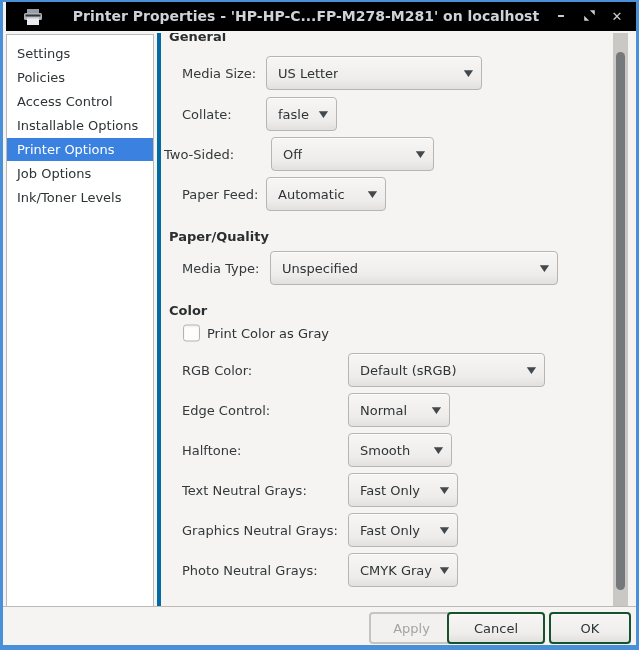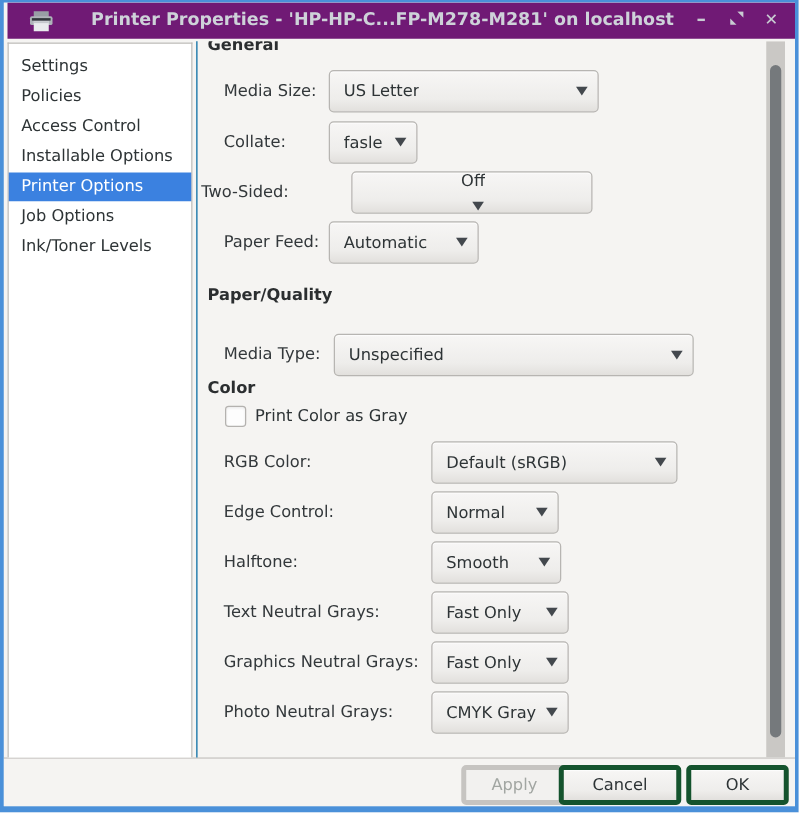--- a/index.html
+++ b/index.html
@@ -8,21 +8,21 @@
 
   .window {
     position:relative; width:639px; height:650px;
     border:2px solid #4a90d9; border-left-width:3px; border-right-width:3px; border-bottom-width:5px;
     background:#f5f4f2; overflow:hidden;
   }
 
   
   .titlebar {
     position:absolute; top:0; left:3px; right:0; height:29px;
-    background:#701a75; display:flex; align-items:center;
+    background:#000000; display:flex; align-items:center;
   }
   .tb-icon { position:absolute; left:16px; top:6px; width:22px; height:18px; }
   .tb-title {
     position:absolute; left:60px; right:90px; text-align:center;
     color:#ced2d9; font-weight:bold; font-size:14px; line-height:29px;
     white-space:nowrap; overflow:hidden;
   }
   .tb-btns { position:absolute; right:8px; top:0; height:29px; display:flex; align-items:center; gap:6px; }
   .tb-btn {
     width:22px; height:22px; display:flex; align-items:center; justify-content:center;
@@ -39,21 +39,21 @@
   }
   .side-item {
     height:23px; line-height:23px; padding-left:10px; color:#2e3436;
     white-space:nowrap; cursor:default; margin-top:1px;
   }
   .side-item:first-child { margin-top:7px; }
   .side-item.selected { background:#3b81e0; color:#ffffff; }
 
   .content {
     position:absolute; left:154px; top:2px; right:0; bottom:0;
-    border-left:1px solid #0369a1; overflow:hidden;
+    border-left:4px solid #0369a1; overflow:hidden;
   }
 
   .heading { position:absolute; left:8px; font-weight:bold; color:#2b2e30; white-space:nowrap; }
 
   .row { position:absolute; left:0; right:0; height:34px; }
   .lbl { position:absolute; top:50%; transform:translateY(-50%); color:#33383b; white-space:nowrap; }
 
   .dd {
     position:absolute; top:0; height:34px;
     display:flex; align-items:center; justify-content:space-between;
@@ -81,21 +81,21 @@
   .scroll-thumb {
     position:absolute; left:3px; width:9px; top:19px; height:538px;
     background:#75797c; border-radius:5px;
   }
 
   
   .footer { position:absolute; left:0; right:0; bottom:0; height:38px; background:#f5f4f2; }
   .btn {
     position:absolute; top:5px; height:32px;
     background:linear-gradient(to bottom,#f7f6f5 0%,#eeedeb 70%,#e2e0dd 100%);
-    border:4px solid #14532d; border-radius:4px;
+    border:2px solid #14532d; border-radius:4px;
     box-shadow:inset 0 1px 0 rgba(255,255,255,.65);
     font-family:inherit; font-size:13px; color:#2e3436; cursor:default;
   }
   .btn:disabled { background:#f2f1ef; color:#a2a6a2; border-color:#c6c4c1; box-shadow:none; }
 </style>
 </head>
 <body>
 
 <div class="window">
 
@@ -151,37 +151,37 @@
       <div class="row" style="top:64px;">
         <span class="lbl" style="left:21px;">Collate:</span>
         <div class="dd" style="left:105px;width:71px;">
           <span class="dd-val">fasle</span>
           <span class="dd-arrow">▼</span>
         </div>
       </div>
 
       <div class="row" style="top:104px;">
         <span class="lbl" style="left:3px;">Two-Sided:</span>
-        <div class="dd" style="left:123px;width:193px;flex-direction:column;">
+        <div class="dd" style="left:110px;width:163px;">
           <span class="dd-val">Off</span>
           <span class="dd-arrow">▼</span>
         </div>
       </div>
 
       <div class="row" style="top:144px;">
         <span class="lbl" style="left:21px;">Paper Feed:</span>
         <div class="dd" style="left:105px;width:120px;">
           <span class="dd-val">Automatic</span>
           <span class="dd-arrow">▼</span>
         </div>
       </div>
 
       <div class="heading" style="top:196px;">Paper/Quality</div>
 
-      <div class="row" style="top:218px;margin-top:16px;">
+      <div class="row" style="top:218px;">
         <span class="lbl" style="left:21px;">Media Type:</span>
         <div class="dd" style="left:109px;width:288px;">
           <span class="dd-val">Unspecified</span>
           <span class="dd-arrow">▼</span>
         </div>
       </div>
 
       <div class="heading" style="top:270px;">Color</div>
 
       <div class="row" style="top:288px;height:24px;">

